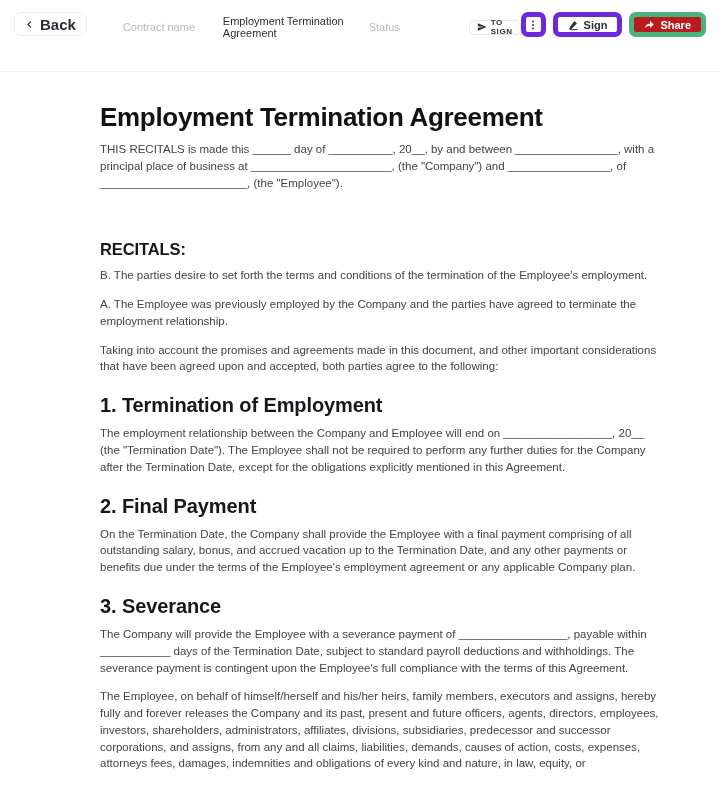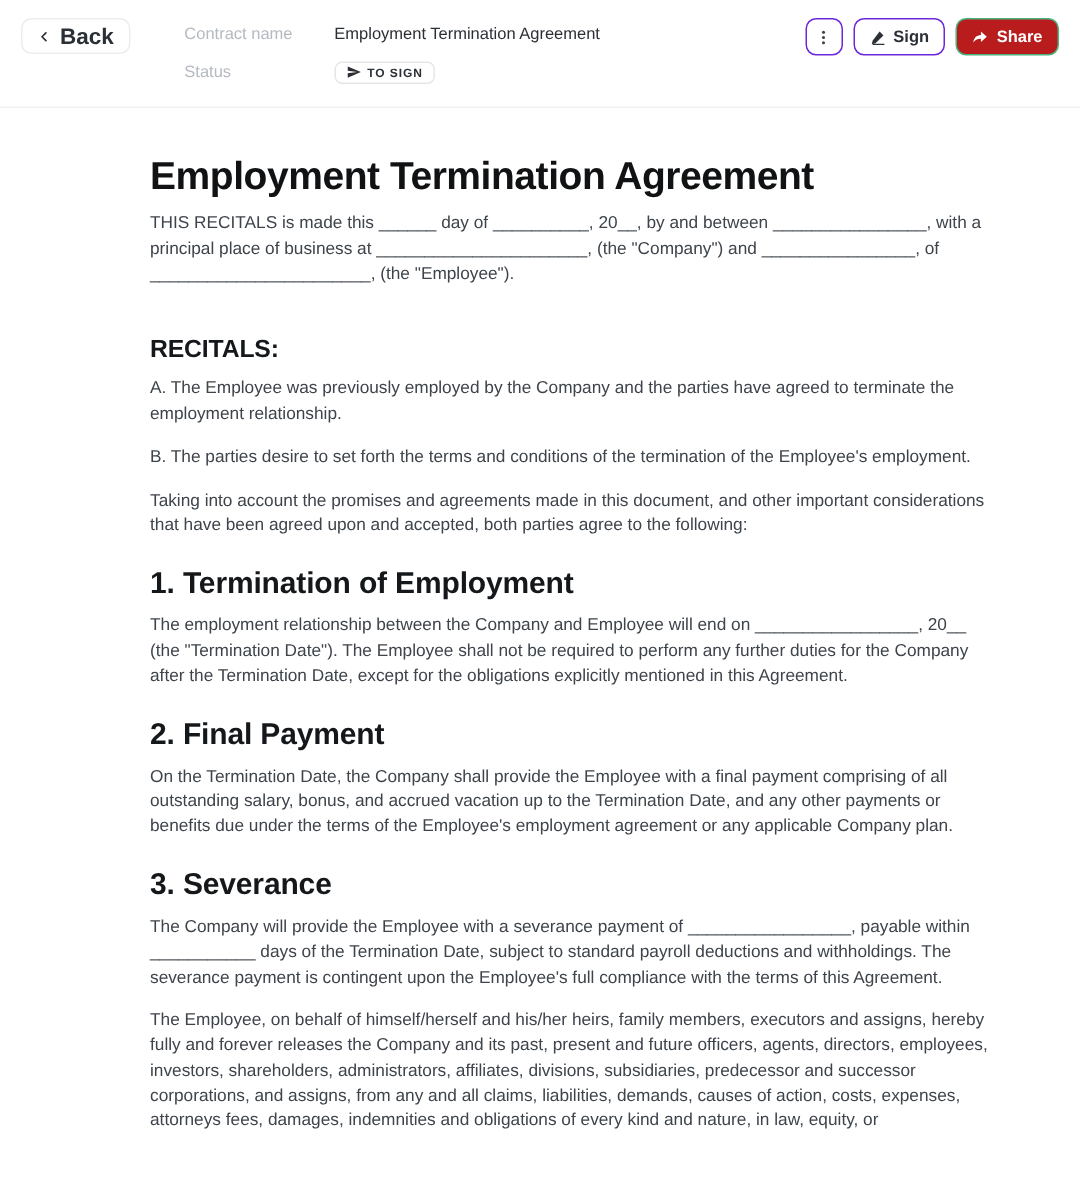--- a/index.html
+++ b/index.html
@@ -24,41 +24,41 @@
     display: inline-flex; align-items: center; gap: 6px;
     height: 24px; padding: 0 10px;
     background: #ffffff;
     border: 1px solid #ebedef;
     border-radius: 7px;
     font-family: inherit;
     font-size: 15px; font-weight: 700; color: #2b3036;
     cursor: pointer;
     margin-right: 36px;
   }
-  .meta { display: flex; flex-direction: column; gap: 9px; padding-top: 3px; }
+  .meta { display: flex; flex-direction: row; gap: 9px; padding-top: 3px; }
   .meta-row { display: flex; align-items: center; min-height: 16px; }
   .meta-label {
     width: 100px; flex: 0 0 100px;
     font-size: 11px; color: #b4bac0; font-weight: 400;
   }
   .meta-value { font-size: 11px; color: #2b3036; font-weight: 500; }
   .status-badge {
     display: inline-flex; align-items: center; gap: 4px;
     height: 15px; padding: 0 7px;
     border: 1px solid #e4e6e8; border-radius: 5px;
     background: #ffffff;
     font-size: 8px; font-weight: 700; letter-spacing: .6px;
     color: #2b3036;
   }
   .actions { margin-left: auto; display: flex; gap: 7px; align-items: center; }
   .btn {
     display: inline-flex; align-items: center; justify-content: center; gap: 5px;
     height: 25px; padding: 0 10px;
     background: #ffffff;
-    border: 1px solid #6d28d9;
+    border: 5px solid #6d28d9;
     border-radius: 7px;
     font-family: inherit;
     font-size: 11px; font-weight: 600; color: #2b3036;
     cursor: pointer;
   }
   .btn-kebab { width: 25px; padding: 0; color: #3a4046; }
   .btn-share { background: #b91c1c; border-color: #4AB27C; color: #ffffff; }
   .icon { display: inline-flex; align-items: center; justify-content: center; }
   
   .doc-page { padding: 30px 60px 0 100px; background: #ffffff; }
@@ -69,21 +69,21 @@
   }
   .doc-page p {
     margin: 0 0 12px 0;
     font-size: 11.5px; line-height: 1.46; color: #3e444b;
   }
   .doc-section h2 {
     margin: 19px 0 8px 0;
     font-size: 20px; font-weight: 700; color: #15181b;
     letter-spacing: -0.1px;
   }
-  .doc-section.recitals h2 { margin-top: 33px; font-size: 16.5px; }
+  .doc-section.recitals h2 { margin-top: 49px; font-size: 16.5px; }
 </style>
 </head>
 <body>
 
 <header class="top-bar">
   <button class="back-btn">
     <span class="icon">
       <svg width="9" height="9" viewBox="0 0 24 24">
           <path d="M15 19l-7-7 7-7" fill="none" stroke="currentColor" stroke-width="3" stroke-linecap="round" stroke-linejoin="round"></path>
         </svg>
@@ -139,22 +139,22 @@
   </div>
 </header>
 
 <main class="doc-page">
   <article>
     <h1 class="doc-title">Employment Termination Agreement</h1>
     <p>THIS RECITALS is made this ______ day of __________, 20__, by and between ________________, with a principal place of business at ______________________, (the "Company") and ________________, of _______________________, (the "Employee").</p>
 
     <section class="doc-section recitals">
       <h2>RECITALS:</h2>
+      <p>B. The parties desire to set forth the terms and conditions of the termination of the Employee's employment.</p>
       <p>A. The Employee was previously employed by the Company and the parties have agreed to terminate the employment relationship.</p>
-      <p>B. The parties desire to set forth the terms and conditions of the termination of the Employee's employment.</p>
       <p>Taking into account the promises and agreements made in this document, and other important considerations that have been agreed upon and accepted, both parties agree to the following:</p>
     </section>
 
     <section class="doc-section">
       <h2>1. Termination of Employment</h2>
       <p>The employment relationship between the Company and Employee will end on _________________, 20__ (the "Termination Date"). The Employee shall not be required to perform any further duties for the Company after the Termination Date, except for the obligations explicitly mentioned in this Agreement.</p>
     </section>
 
     <section class="doc-section">
       <h2>2. Final Payment</h2>

